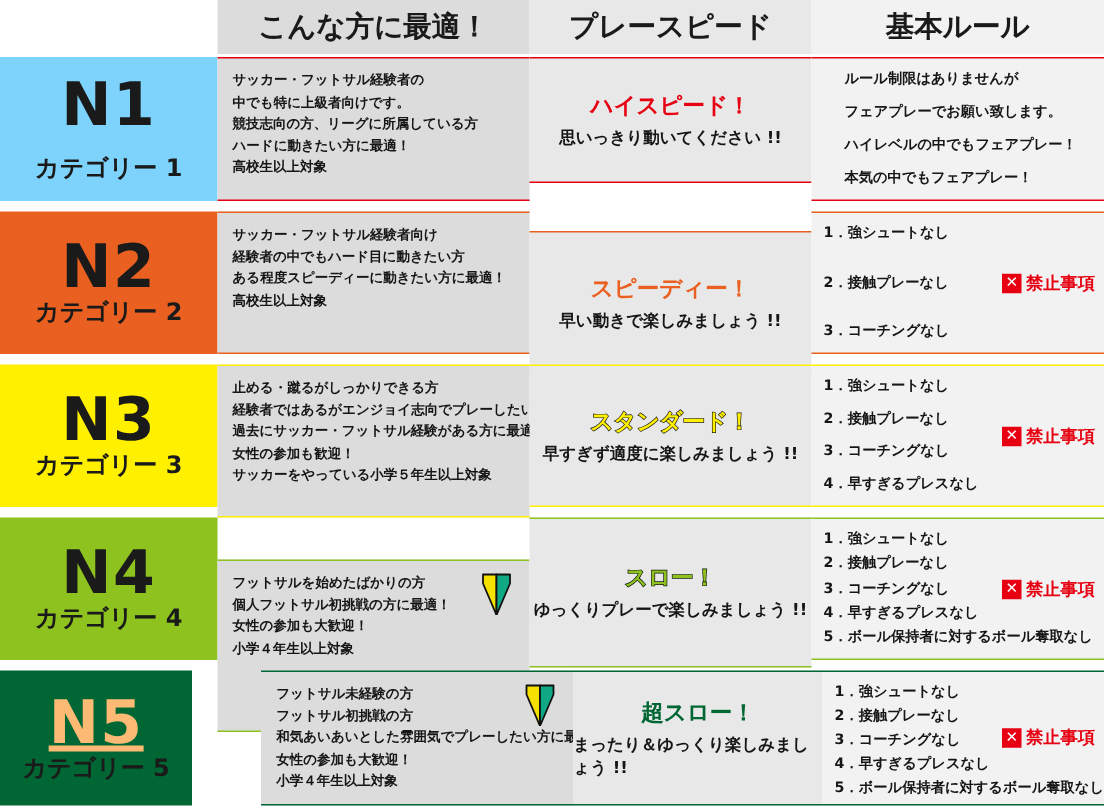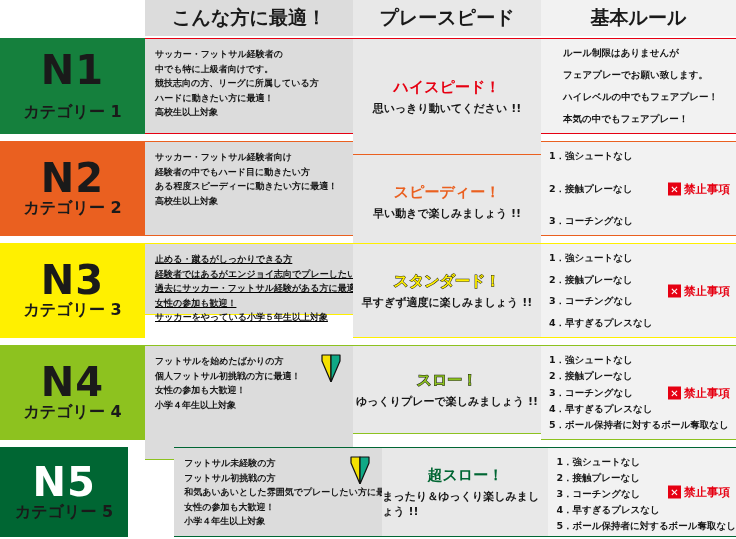--- a/index.html
+++ b/index.html
@@ -106,32 +106,32 @@
 
   <div class="header-row">
     <div class="hdr-spacer"></div>
     <div class="hdr-cell hdr-a">こんな方に最適！</div>
     <div class="hdr-cell hdr-b">プレースピード</div>
     <div class="hdr-cell hdr-c">基本ルール</div>
   </div>
 
   <div id="rows-container">
       <div class="row" style="top: 38px; height: 96px;">
-        <div class="badge" style="background: #15803d; height: 96px; gap: 12px;">
+        <div class="badge" style="background: #7dd3fc; height: 96px; gap: 12px;">
           <div class="badge-n" style="color: rgb(26, 26, 26);">N1</div>
           <div class="badge-cat" style="color: rgb(26, 26, 26);">カテゴリー 1</div>
         </div>
         <div class="cell cell-desc" style="height: 96px; border-top: 1.5px solid rgb(230, 0, 18); border-bottom: 1.5px solid rgb(230, 0, 18);">
           <div class="desc-line">サッカー・フットサル経験者の</div>
           <div class="desc-line">中でも特に上級者向けです。</div>
           <div class="desc-line">競技志向の方、リーグに所属している方</div>
           <div class="desc-line">ハードに動きたい方に最適！</div>
           <div class="desc-line">高校生以上対象</div>
         </div>
-        <div class="cell cell-speed" style="height: 117px; border-top: 1.5px solid rgb(230, 0, 18); border-bottom: 1.5px solid rgb(230, 0, 18);">
+        <div class="cell cell-speed" style="height: 84px; border-top: 1.5px solid rgb(230, 0, 18); border-bottom: 1.5px solid rgb(230, 0, 18);">
           <div class="speed-title" style="color: rgb(230, 0, 18);">ハイスピード！</div>
           <div class="speed-sub">思いっきり動いてください !!</div>
         </div>
         <div class="cell cell-rules" style="height: 96px; border-top: 1.5px solid rgb(230, 0, 18); border-bottom: 1.5px solid rgb(230, 0, 18); padding-left: 22px;">
           <div class="rule-line">ルール制限はありませんが</div>
           <div class="rule-line">フェアプレーでお願い致します。</div>
           <div class="rule-line">ハイレベルの中でもフェアプレー！</div>
           <div class="rule-line">本気の中でもフェアプレー！</div>
         </div>
       </div>
@@ -158,21 +158,21 @@
             <span class="forbidden-x">✕</span>
             <span class="forbidden-label" style="color: rgb(230, 0, 18);">禁止事項</span>
           </div>
         </div>
       </div>
       <div class="row" style="top: 243px; height: 95px;">
         <div class="badge" style="background: rgb(255, 240, 0); height: 95px;">
           <div class="badge-n" style="color: rgb(26, 26, 26);">N3</div>
           <div class="badge-cat" style="color: rgb(26, 26, 26);">カテゴリー 3</div>
         </div>
-        <div class="cell cell-desc" style="height: 72px; border-top: 1.5px solid rgb(255, 240, 0); border-bottom: 1.5px solid rgb(255, 240, 0); text-decoration: underline;">
+        <div class="cell cell-desc" style="height: 102px; border-top: 1.5px solid rgb(255, 240, 0); border-bottom: 1.5px solid rgb(255, 240, 0);">
           <div class="desc-line">止める・蹴るがしっかりできる方</div>
           <div class="desc-line">経験者ではあるがエンジョイ志向でプレーしたい方</div>
           <div class="desc-line">過去にサッカー・フットサル経験がある方に最適！</div>
           <div class="desc-line">女性の参加も歓迎！</div>
           <div class="desc-line">サッカーをやっている小学５年生以上対象</div>
         </div>
         <div class="cell cell-speed" style="height: 95px; border-top: 1.5px solid rgb(255, 240, 0); border-bottom: 1.5px solid rgb(255, 240, 0);">
           <div class="speed-title outlined" style="color: rgb(255, 240, 0);">スタンダード！</div>
           <div class="speed-sub">早すぎず適度に楽しみましょう !!</div>
         </div>
@@ -185,49 +185,49 @@
             <span class="forbidden-x">✕</span>
             <span class="forbidden-label" style="color: rgb(230, 0, 18);">禁止事項</span>
           </div>
         </div>
       </div>
       <div class="row" style="top: 345px; height: 95px;">
         <div class="badge" style="background: rgb(141, 194, 31); height: 95px;">
           <div class="badge-n" style="color: rgb(26, 26, 26);">N4</div>
           <div class="badge-cat" style="color: rgb(26, 26, 26);">カテゴリー 4</div>
         </div>
-        <div class="cell cell-desc" style="height: 115px; border-top: 1.5px solid rgb(141, 194, 31); border-bottom: 1.5px solid rgb(141, 194, 31);">
+        <div class="cell cell-desc" style="height: 115px; border-top: 1.5px solid rgb(141, 194, 31); border-bottom: 1.5px solid rgb(141, 194, 31); margin-top: 28px;">
           <div class="desc-line">フットサルを始めたばかりの方</div>
           <div class="desc-line">個人フットサル初挑戦の方に最適！</div>
           <div class="desc-line">女性の参加も大歓迎！</div>
           <div class="desc-line">小学４年生以上対象</div>
           <div class="wakaba"><svg viewBox="0 0 20 28" width="20" height="28">
               <path d="M10 28 L1 7 L1 1 L10 1 Z" fill="#f5e100" stroke="#111" stroke-width="1.2" stroke-linejoin="round"></path>
               <path d="M10 28 L19 7 L19 1 L10 1 Z" fill="#0fa986" stroke="#111" stroke-width="1.2" stroke-linejoin="round"></path>
             </svg></div>
         </div>
-        <div class="cell cell-speed" style="height: 89px; border-top: 1.5px solid rgb(141, 194, 31); border-bottom: 1.5px solid rgb(141, 194, 31);">
+        <div class="cell cell-speed" style="height: 100px; border-top: 1.5px solid rgb(141, 194, 31); border-bottom: 1.5px solid rgb(141, 194, 31);">
           <div class="speed-title outlined" style="color: rgb(141, 194, 31);">スロー！</div>
           <div class="speed-sub">ゆっくりプレーで楽しみましょう !!</div>
         </div>
         <div class="cell cell-rules" style="height: 95px; border-top: 1.5px solid rgb(141, 194, 31); border-bottom: 1.5px solid rgb(141, 194, 31);">
           <div class="rule-line">1．強シュートなし</div>
           <div class="rule-line">2．接触プレーなし</div>
           <div class="rule-line">3．コーチングなし</div>
           <div class="rule-line">4．早すぎるプレスなし</div>
           <div class="rule-line">5．ボール保持者に対するボール奪取なし</div>
           <div class="forbidden">
             <span class="forbidden-x">✕</span>
             <span class="forbidden-label" style="color: rgb(230, 0, 18);">禁止事項</span>
           </div>
         </div>
       </div>
       <div class="row" style="top: 447px; height: 90px;">
         <div class="badge" style="background: rgb(0, 102, 51); height: 90px;">
-          <div class="badge-n" style="color: #ffffff;">N5</div>
+          <div class="badge-n" style="color: #fdba74; text-decoration: underline;">N5</div>
           <div class="badge-cat" style="color: rgb(26, 26, 26);">カテゴリー 5</div>
         </div>
         <div class="cell cell-desc" style="height: 90px; border-top: 1.5px solid rgb(0, 102, 51); border-bottom: 1.5px solid rgb(0, 102, 51); margin-left: 46px;">
           <div class="desc-line">フットサル未経験の方</div>
           <div class="desc-line">フットサル初挑戦の方</div>
           <div class="desc-line">和気あいあいとした雰囲気でプレーしたい方に最適！</div>
           <div class="desc-line">女性の参加も大歓迎！</div>
           <div class="desc-line">小学４年生以上対象</div>
           <div class="wakaba"><svg viewBox="0 0 20 28" width="20" height="28">
               <path d="M10 28 L1 7 L1 1 L10 1 Z" fill="#f5e100" stroke="#111" stroke-width="1.2" stroke-linejoin="round"></path>

